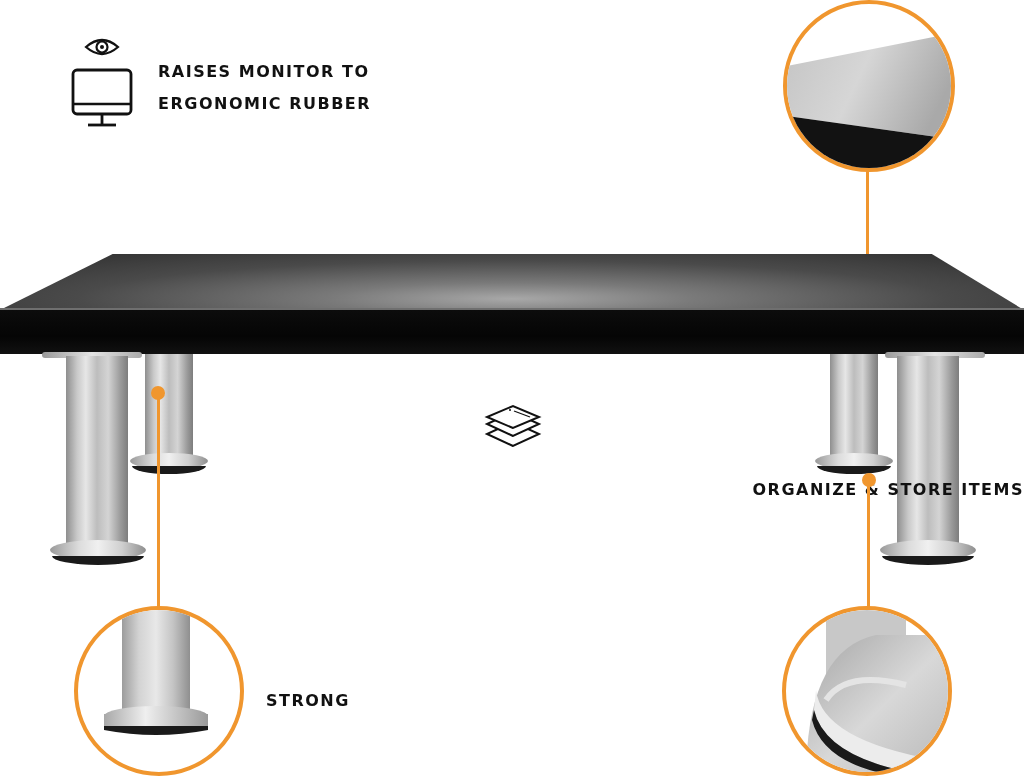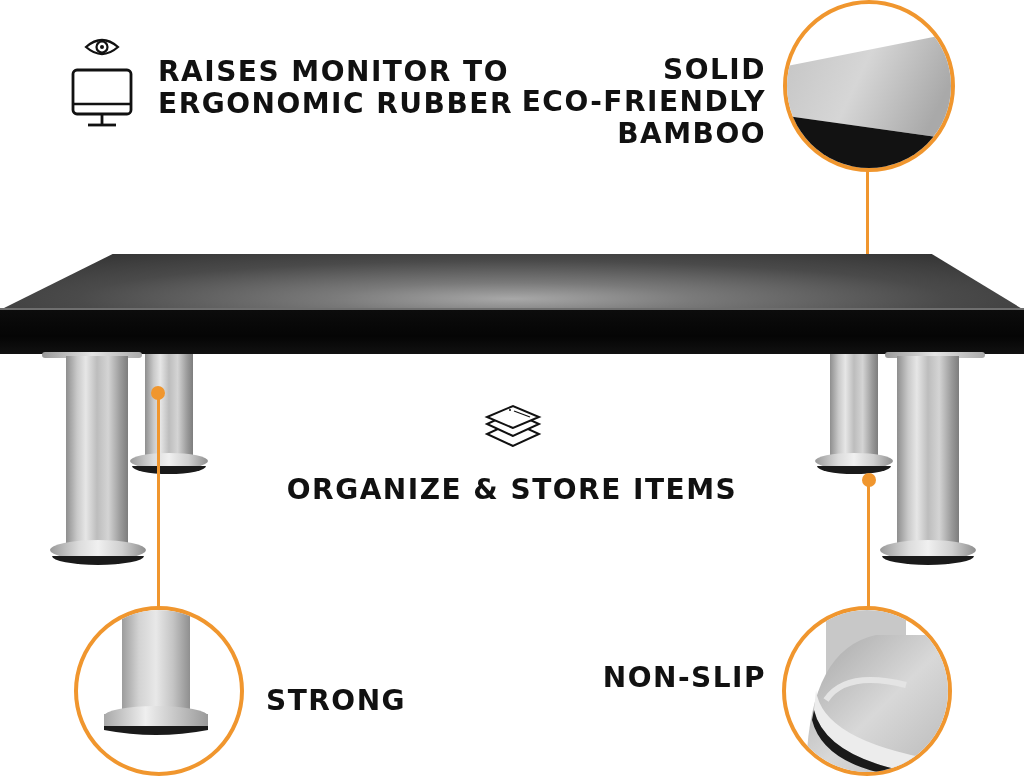--- a/index.html
+++ b/index.html
@@ -8,21 +8,21 @@
       background: #ffffff;
       font-family: "DejaVu Sans", sans-serif;
       position: relative;
     }
     .canvas { position: absolute; inset: 0; width: 1024px; height: 780px; }
     .label {
       position: absolute;
       font-family: "DejaVu Sans", sans-serif;
       font-weight: bold;
       color: #111111;
-      font-size: 28px;
+      font-size: 16px;
       letter-spacing: 1.5px;
       line-height: 32px;
       white-space: nowrap;
     }
     .label .line { display: block; }
     .right-align { text-align: right; }
     .left-align { text-align: left; }
 
     
     .vline { position: absolute; width: 3px; background: var(--accent); }
@@ -85,25 +85,20 @@
       <line x1="3" y1="68" x2="61" y2="68" stroke="#111" stroke-width="2.4"></line>
       <line x1="32" y1="78" x2="32" y2="88" stroke="#111" stroke-width="2.8"></line>
       <line x1="18" y1="89" x2="46" y2="89" stroke="#111" stroke-width="2.8"></line>
     </svg>
   </div>
   <div class="label left-align" style="left:158px; top:56px;">
     <span class="line">RAISES MONITOR TO</span>
     <span class="line">ERGONOMIC RUBBER</span>
   </div>
 
-  <div class="label right-align" style="right:258px; top:54px;">
-    <span class="line">SOLID</span>
-    <span class="line">ECO-FRIENDLY</span>
-    <span class="line">BAMBOO</span>
-  </div>
   <div class="zoom-circle" style="left:783px; top:0px; width:172px; height:172px;">
     <svg width="172" height="172" viewBox="0 0 172 172">
       <defs>
         <linearGradient id="bambooSurf" x1="0" y1="0" x2="1" y2="0.3">
           <stop offset="0" stop-color="#c4c4c4"></stop>
           <stop offset="0.5" stop-color="#d6d6d6"></stop>
           <stop offset="1" stop-color="#a9a9a9"></stop>
         </linearGradient>
       </defs>
       <polygon points="0,62 172,28 172,136 0,112" fill="url(#bambooSurf)"></polygon>
@@ -137,21 +132,21 @@
 
   <div style="position:absolute; left:484px; top:404px; width:58px; height:56px;">
     <svg width="58" height="56" viewBox="0 0 58 56">
       <path d="M29 42 L3 30 L29 18 L55 30 Z" fill="#fff" stroke="#111" stroke-width="2"></path>
       <path d="M29 32 L3 20 L29 8 L55 20 Z" fill="#fff" stroke="#111" stroke-width="2"></path>
       <path d="M29 24 L3 13 L29 2 L55 13 Z" fill="#fff" stroke="#111" stroke-width="2"></path>
       <circle cx="26" cy="6" r="1" fill="#111"></circle>
       <line x1="30" y1="7" x2="46" y2="13" stroke="#111" stroke-width="1.3"></line>
     </svg>
   </div>
-  <div class="label" style="left:0; width:1024px; top:474px; text-align:center;">
+  <div class="label" style="left:0; width:1024px; top:474px; text-align:right;">
     <span class="line">ORGANIZE &amp; STORE ITEMS</span>
   </div>
 
   <div class="dot" style="left:151px; top:386px;"></div>
   <div class="vline" style="left:157px; top:392px; height:216px;"></div>
   <div class="zoom-circle" style="left:74px; top:606px; width:170px; height:170px;">
     <svg width="170" height="170" viewBox="0 0 170 170">
       <defs>
         <linearGradient id="legG" x1="0" y1="0" x2="1" y2="0">
           <stop offset="0" stop-color="#9c9c9c"></stop>
@@ -188,16 +183,15 @@
         </linearGradient>
       </defs>
       <rect x="40" y="-5" width="80" height="120" fill="#c8c8c8"></rect>
       <path d="M20 170 Q20 40 90 25 L170 25 L170 170 Z" fill="url(#footG)"></path>
       <path d="M40 90 Q60 60 120 75" fill="none" stroke="#e4e4e4" stroke-width="6"></path>
       <path d="M30 80 Q36 130 150 150 L170 150 L170 165 L140 165 Q40 150 28 100 Z" fill="#ececec"></path>
       <path d="M28 100 Q40 150 140 165 L150 170 Q40 165 26 110 Z" fill="#1a1a1a"></path>
     </svg>
   </div>
   <div class="label right-align" style="right:258px; top:662px;">
-    <span class="line">NON-SLIP</span>
   </div>
 
 </div>
 
 </body></html>

